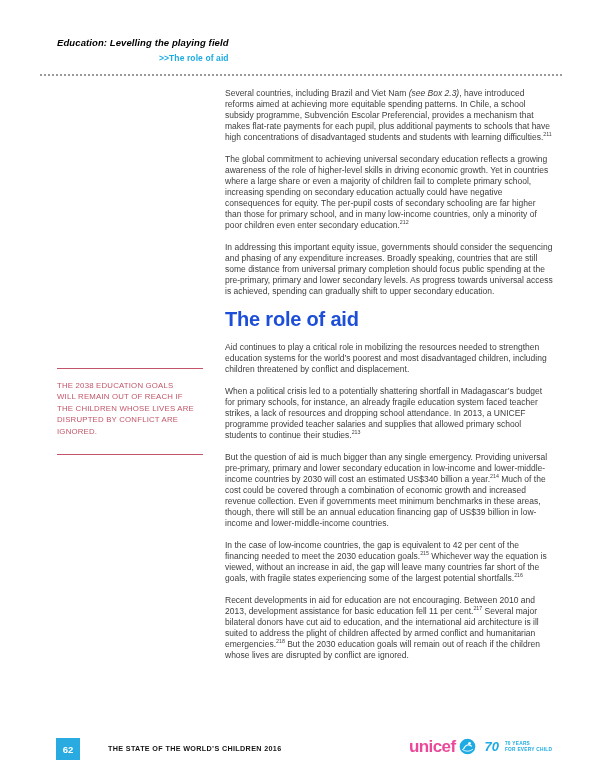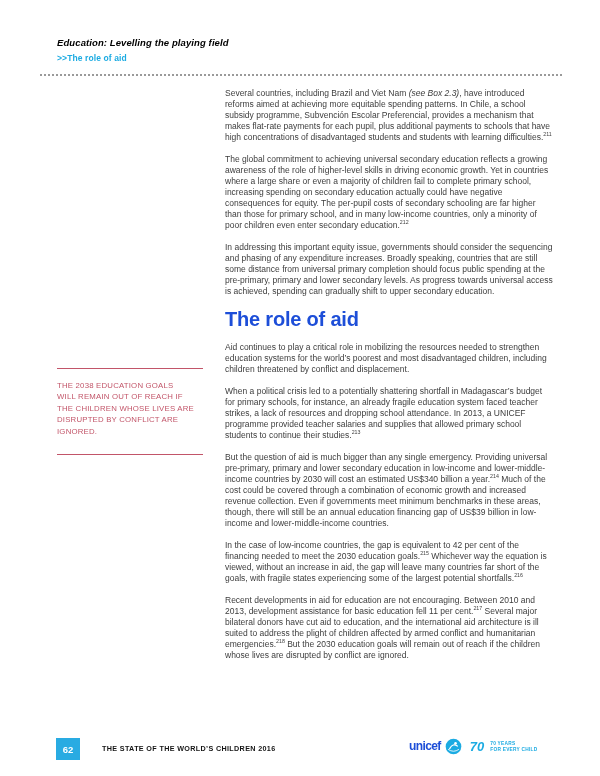--- a/index.html
+++ b/index.html
@@ -6,38 +6,38 @@
   .page{
     position:relative;
     width:600px;height:776px;
     background:#ffffff;
     font-family:"Liberation Sans", sans-serif;
     overflow:hidden;
   }
   
   .header{position:absolute;left:57px;top:37px;}
   .kicker{font-size:9.5px;font-weight:bold;color:#000000;letter-spacing:0.1px;font-style:italic;}
-  .breadcrumb{margin-top:5px;font-size:8.5px;font-weight:bold;color:#1CABE2;letter-spacing:0.1px;}
+  .breadcrumb{margin-top:5px;font-size:8.5px;font-weight:bold;color:#1CABE2;letter-spacing:0.1px;text-align:right;}
   .divider{position:absolute;left:40px;top:74px;width:522px;border-top:2px dotted #9a9a9a;height:0;}
   
   .main{position:absolute;left:225px;top:88px;width:328px;font-size:8.5px;line-height:11px;color:#3d3d3d;}
   .main p.body-para{margin:0 0 11px 0;}
   .main p.body-para sup{font-size:0.62em;line-height:0;}
   .main p.body-para em{}
   .section-heading{font-size:20px;line-height:22px;font-weight:bold;color:#1d4ed8;margin:8px 0 12px 0;letter-spacing:-0.2px;}
   
   .pullquote{position:absolute;left:57px;top:368px;width:146px;color:#C25569;}
   .pq-rule{border-top:1px solid #C25569;height:0;}
   .pq-text{margin:11px 0 17px 0;font-size:7.8px;line-height:11.4px;letter-spacing:0.2px;white-space:pre-line;font-weight:normal;}
   
   .page-badge{position:absolute;left:56px;top:738px;width:24px;height:22px;background:#29ABE2;color:#ffffff;
     font-size:9.5px;font-weight:bold;display:flex;align-items:center;justify-content:center;}
-  .book-title{position:absolute;left:102px;top:744px;font-size:7.2px;font-weight:bold;color:#141414;letter-spacing:0.35px;}
+  .book-title{position:absolute;left:108px;top:744px;font-size:7.2px;font-weight:bold;color:#141414;letter-spacing:0.35px;}
   .footer-logo{position:absolute;left:409px;top:738px;display:flex;align-items:center;gap:4px;}
-  .unicef-word{font-size:12px;font-weight:bold;color:#1d4ed8;letter-spacing:-0.6px;line-height:17px;}
+  .unicef-word{font-size:17px;font-weight:bold;color:#ec4899;letter-spacing:-0.6px;line-height:17px;}
   .globe{width:17px;height:17px;display:block;}
   .seventy{font-size:13px;font-weight:bold;font-style:italic;color:#1CABE2;line-height:13px;margin-left:4px;}
   .tagline{display:flex;flex-direction:column;justify-content:center;margin-left:2px;}
   .tagline span{font-size:4.8px;line-height:5.6px;font-weight:bold;color:#1CABE2;letter-spacing:0.25px;}
 </style>
 </head>
 <body>
 
 <div class="page">
 

